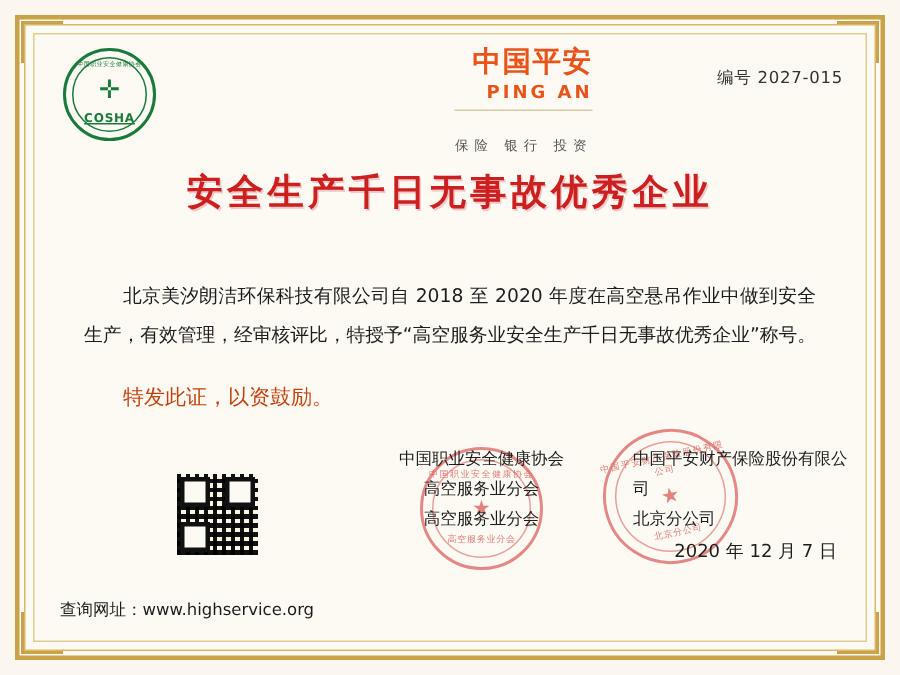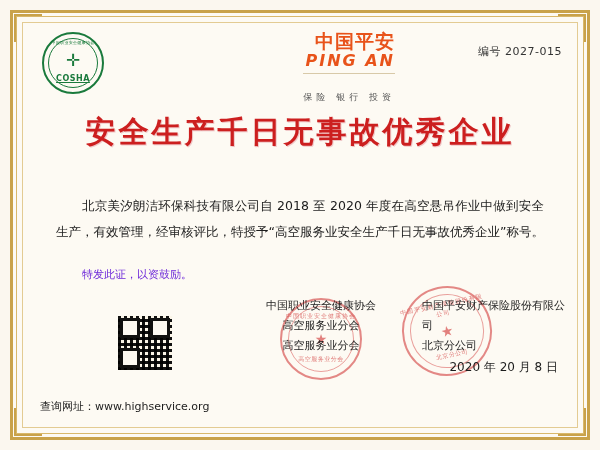--- a/index.html
+++ b/index.html
@@ -139,26 +139,25 @@
     width: 190px;
   }
   .pingan-cn {
     font-size: 19px;
     color: #e8531a;
     font-weight: bold;
     letter-spacing: 1px;
     line-height: 22px;
   }
   .pingan-en {
-    font-size: 16px;
+    font-size: 12px;
     color: #e8531a;
     font-weight: bold;
     letter-spacing: 2px;
     line-height: 18px;
-    font-style: italic;
   }
   .pingan-sub {
     margin-top: 3px;
     font-size: 9px;
     color: #555;
     letter-spacing: 4px;
     border-top: 1px solid #d8c9a8;
     padding-top: 17px;
     display: inline-block;
   }
@@ -169,43 +168,44 @@
     font-size: 11px;
     color: #333;
     letter-spacing: 0.5px;
   }
 
   
   .title {
     margin-top: 16px;
     text-align: center;
     font-family: "DejaVu Serif", "Liberation Serif", serif;
-    font-size: 30px;
+    font-size: 24px;
     font-weight: bold;
     color: #cc1f1f;
     letter-spacing: 3px;
     text-shadow: 1px 1px 0 #f0c9c9;
   }
 
   
   .body-text {
     margin: 40px 26px 0 26px;
     font-size: 12.5px;
     line-height: 26px;
     color: #1c1c1c;
     text-align: justify;
     text-indent: 26px;
     font-family: "DejaVu Sans", "Liberation Sans", sans-serif;
   }
   .body-text2 {
     margin: 18px 26px 0 26px;
-    font-size: 11px;
+    font-size: 14px;
     line-height: 24px;
-    color: #6d28d9;
+    color: #c2410c;
     text-indent: 26px;
+    font-family: Liberation Serif, serif;
   }
 
   
   .sig-area {
     position: absolute;
     left: 0;
     right: 0;
     bottom: 42px;
     height: 86px;
   }
@@ -373,21 +373,21 @@
         <div>中国职业安全健康协会</div>
         <div>高空服务业分会</div>
         <div>高空服务业分会</div>
       </div>
 
       <div class="sig-right">
         <div>中国平安财产保险股份有限公司</div>
         <div>北京分公司</div>
       </div>
 
-      <div class="date">2020 年 20 月 8 日</div>
+      <div class="date">2020 年 12 月 7 日</div>
     </div>
 
     <div class="qr">
       <div class="qr-corner-bl"></div>
     </div>
 
     <div class="footer-url">查询网址：www.highservice.org</div>
 
   </div>
 </div>

